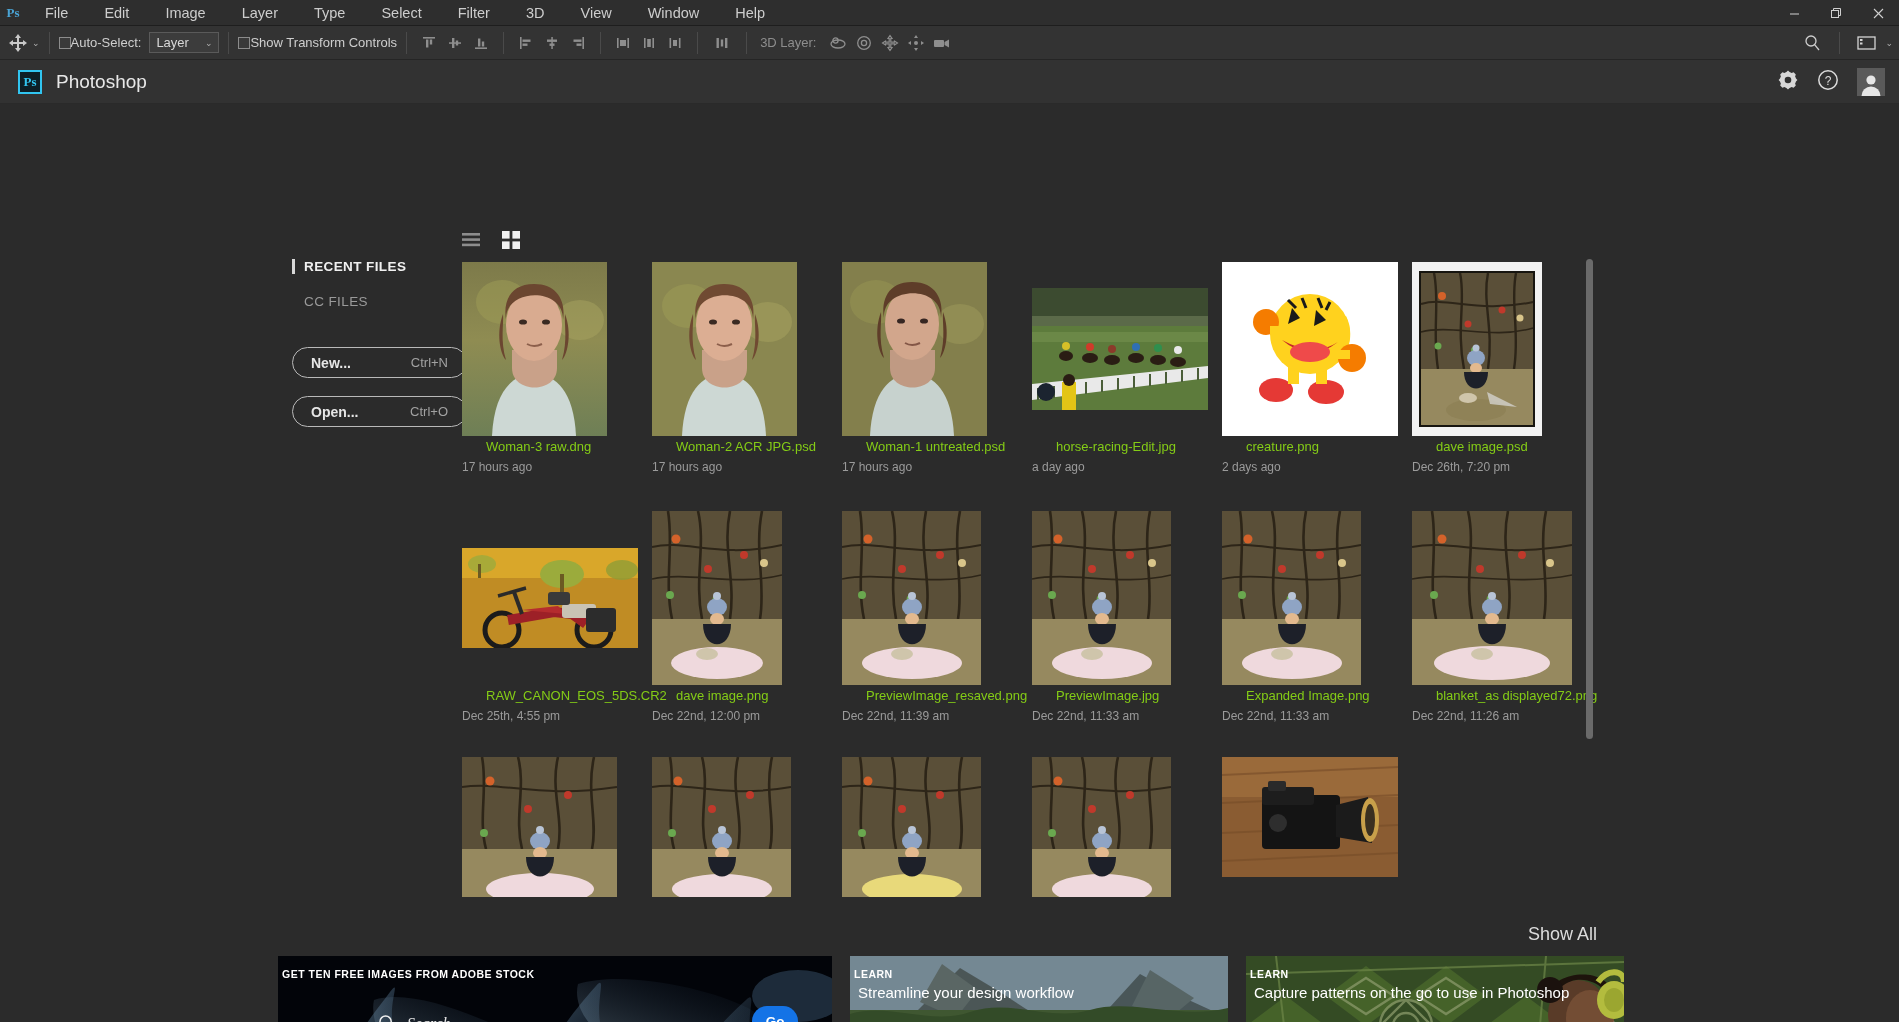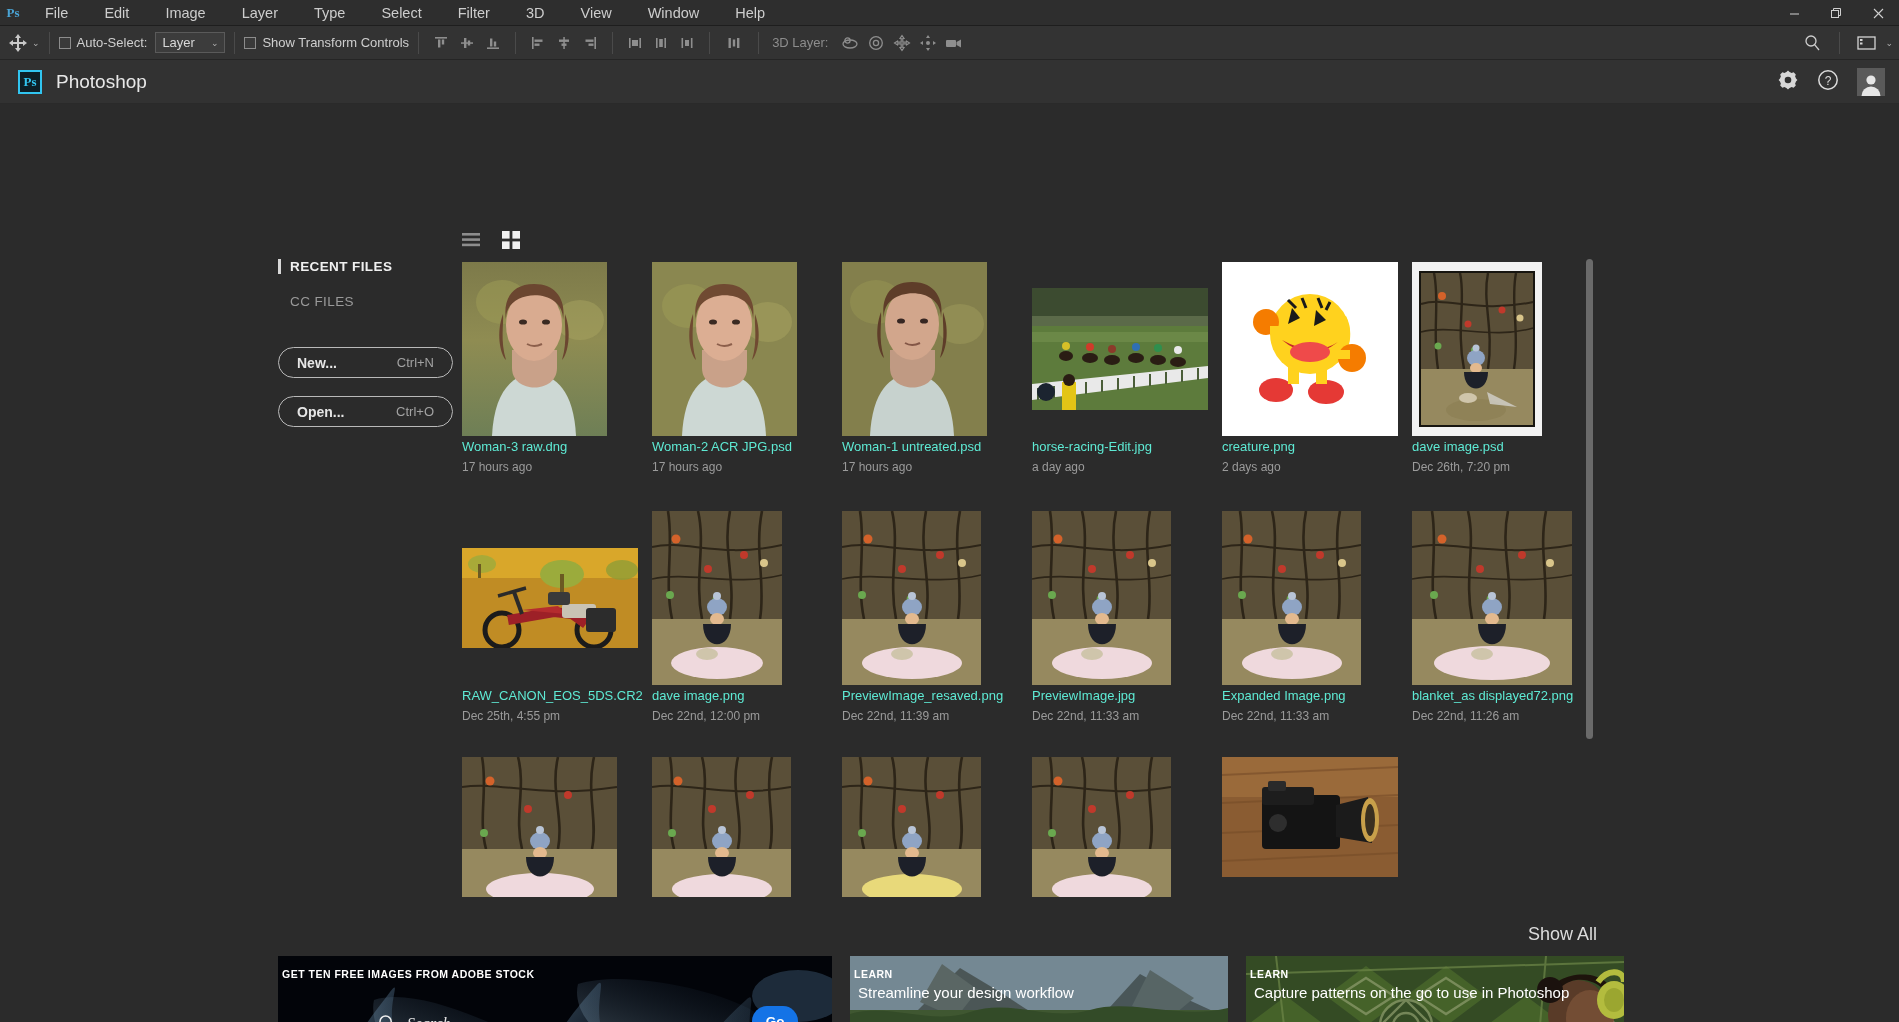--- a/index.html
+++ b/index.html
@@ -43,21 +43,21 @@
     border-bottom: 1px solid #252525;
     padding-left: 4px; position: relative;
   }
   .opt-tool {
     display: flex; align-items: center; gap: 3px;
     padding: 0 4px;
   }
   .move-icon { width: 20px; height: 20px; display:block; }
   .caret { font-size: 9px; color: #b0b0b0; }
   .divider { width: 1px; height: 22px; background: #4a4a4a; margin: 0 9px; }
-  .chk-wrap { display: flex; align-items: center; gap: 6px; }
+  .chk-wrap { display: flex; align-items: center; }
   .chk {
     width: 12px; height: 12px; border: 1px solid #8c8c8c;
     background: #3a3a3a; display: inline-block;
   }
   .opt-label { font-size: 13px; color: #cfcfcf; white-space: nowrap; }
   .opt-select {
     background: #3c3c3c; border: 1px solid #5a5a5a;
     font-size: 13px; color: #d8d8d8; padding: 2px 6px;
     display: flex; align-items: center; gap: 16px; min-width: 56px;
     margin-left: 8px;
@@ -90,21 +90,21 @@
   .avatar-box {
     width: 28px; height: 28px; background: #5a5a5a;
     display: flex; align-items: flex-end; justify-content: center;
     overflow: hidden;
   }
 
   
   .main { position: relative; height: 952px; background: #2b2b2b; }
 
   .sidebar {
-    position: absolute; left: 278px; top: 155px; width: 185px;
+    position: absolute; left: 292px; top: 155px; width: 185px;
   }
   .side-head {
     display: flex; align-items: center; gap: 9px;
     font-size: 13.5px; font-weight: bold; color: #f0f0f0;
     letter-spacing: 0.4px;
   }
   .side-bar-marker { width: 3px; height: 15px; background: #d8d8d8; }
   .side-sub {
     font-size: 13.5px; color: #9a9a9a; margin-top: 20px;
     margin-left: 12px; letter-spacing: 0.4px;
@@ -136,22 +136,22 @@
     grid-template-columns: repeat(6, 190px);
     column-gap: 0px; row-gap: 0px;
   }
   .cell { width: 190px; height: 249px; position: relative; }
   .thumb-holder {
     height: 180px; display: flex; align-items: center; justify-content: flex-start;
     padding-left: 0px;
   }
   .thumb { display: block; background: #444; }
   .fname {
-    font-size: 13px; color: #5eead4; white-space: nowrap;
-    overflow: hidden; text-overflow: ellipsis; width: 182px;
+    font-size: 13px; color: #84cc16; white-space: nowrap;
+    overflow: hidden; text-overflow: ellipsis; width: 182px; margin-left: 24px;
   }
   .fdate { font-size: 12px; color: #9b9b9b; margin-top: 6px; }
 
   .scroll-track {
     position: absolute; right: 4px; top: 0px;
     width: 7px; height: 645px; background: transparent;
   }
   .scroll-thumb {
     position: absolute; top: 0; left: 0; width: 7px;
     background: #6a6a6a; border-radius: 4px;

